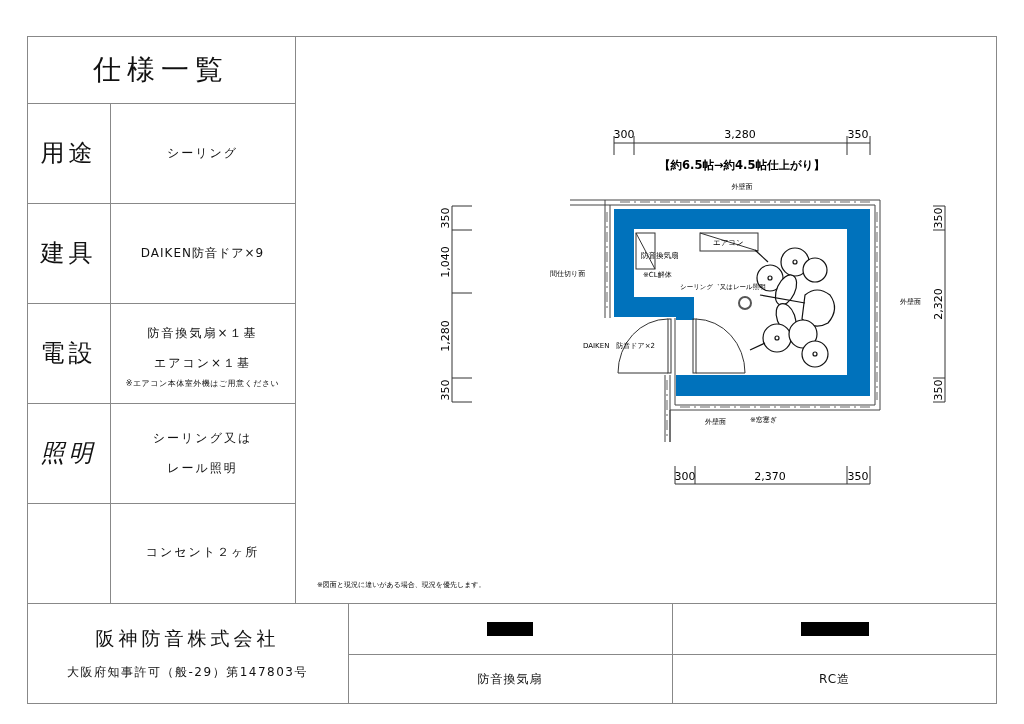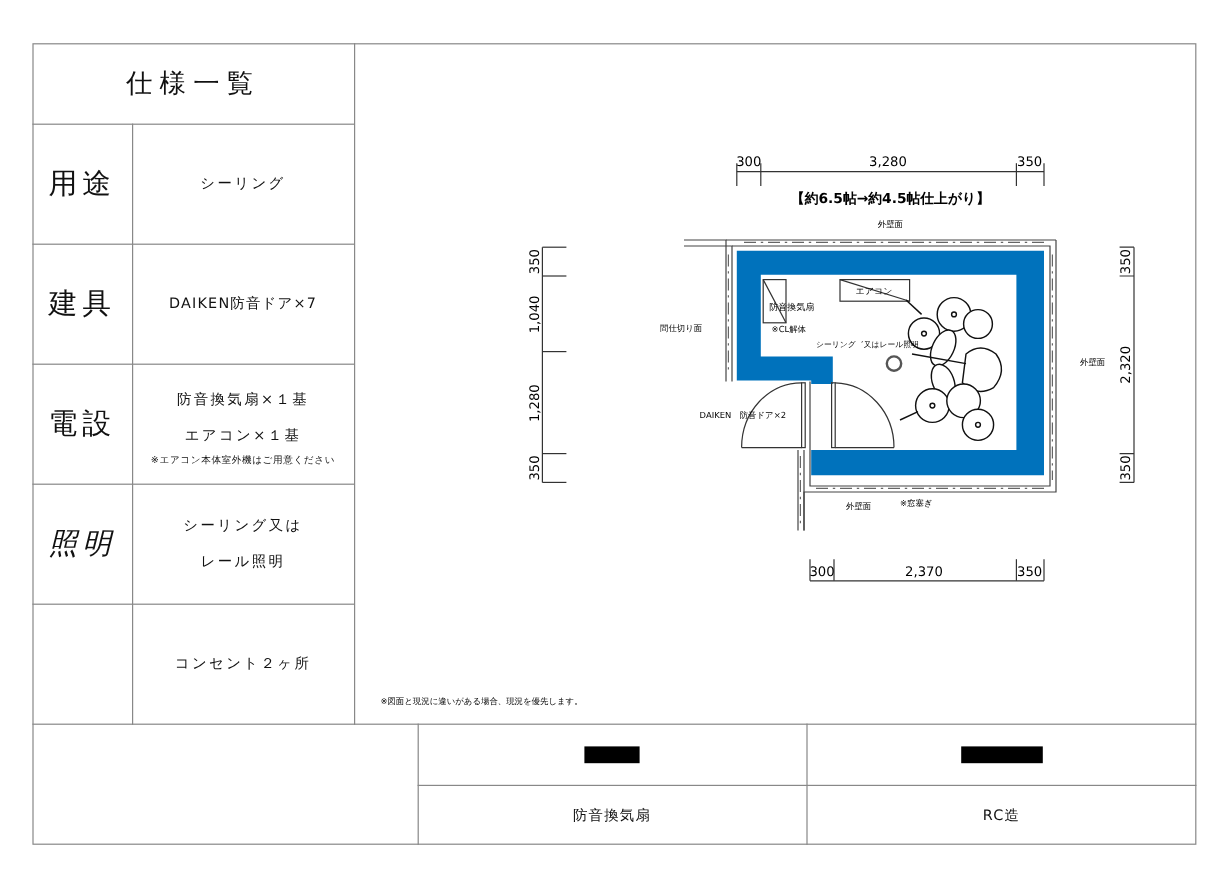--- a/index.html
+++ b/index.html
@@ -5,21 +5,21 @@
   html, body { margin:0; padding:0; background:#fff; }
   body { width:1024px; height:724px; position:relative; overflow:hidden;
          font-family:"DejaVu Sans","Liberation Sans",sans-serif; color:#111; }
   .frame { position:absolute; left:27px; top:36px; width:970px; height:668px;
            border:1px solid #888; box-sizing:border-box; }
   .abs { position:absolute; }
   .hl { position:absolute; height:1px; background:#888; }
   .vl { position:absolute; width:1px; background:#888; }
   .cell { position:absolute; display:flex; flex-direction:column; align-items:center;
           justify-content:center; text-align:center; }
-  .title { font-size:22px; letter-spacing:6px;font-family:Liberation Serif, serif; }
+  .title { font-size:28px; letter-spacing:6px;font-family:Liberation Serif, serif; }
   .label { font-size:24px; letter-spacing:4px; }
   .val { font-size:12px; letter-spacing:2px; line-height:30px; }
   .note-sm { font-size:8px; letter-spacing:0.5px; }
   .company { font-size:19px; letter-spacing:4px; }
   .license { font-size:12px; letter-spacing:1.5px; margin-top:12px; }
   .bottom-val { font-size:12px; letter-spacing:1px; }
   .redact { background:#000; height:14px; }
   svg text { font-family:"DejaVu Sans","Liberation Sans",sans-serif; }
 </style>
 </head>
@@ -47,21 +47,21 @@
   <span class="label">用途</span>
 </div>
 <div class="cell" style="left:110px;top:103px;width:185px;height:100px;">
   <span class="val">シーリング</span>
 </div>
 
 <div class="cell" style="left:27px;top:203px;width:83px;height:100px;">
   <span class="label">建具</span>
 </div>
 <div class="cell" style="left:110px;top:203px;width:185px;height:100px;">
-  <span class="val" style="letter-spacing:1px">DAIKEN防音ドア×7</span>
+  <span class="val" style="letter-spacing:1px">DAIKEN防音ドア×9</span>
 </div>
 
 <div class="cell" style="left:27px;top:303px;width:83px;height:100px;">
   <span class="label">電設</span>
 </div>
 <div class="cell" style="left:110px;top:303px;width:185px;height:100px;">
   <span class="val">防音換気扇×１基</span>
   <span class="val">エアコン×１基</span>
   <span class="note-sm">※エアコン本体室外機はご用意ください</span>
 </div>
@@ -70,25 +70,27 @@
   <span class="label">照明</span>
 </div>
 <div class="cell" style="left:110px;top:403px;width:185px;height:100px;">
   <span class="val">シーリング又は</span>
   <span class="val">レール照明</span>
 </div>
 
 <div class="cell" style="left:27px;top:503px;width:83px;height:100px;">
   <span class="label"></span>
 </div>
-<div class="cell" style="left:110px;top:503px;width:185px;height:100px;">
+<div class="cell" style="left:110px;top:503px;width:185px;height:100px;font-family:Liberation Mono, monospace;">
   <span class="val">コンセント２ヶ所</span>
 </div>
 
 <div class="cell" style="left:27px;top:603px;width:321px;height:101px;">
+  <span class="company">阪神防音株式会社</span>
+  <span class="license">大阪府知事許可（般-29）第147803号</span>
 </div>
 <div class="cell" style="left:348px;top:603px;width:324px;height:51px;">
   <div class="redact" style="width:46px"></div>
 </div>
 <div class="cell" style="left:672px;top:603px;width:325px;height:51px;">
   <div class="redact" style="width:68px"></div>
 </div>
 <div class="cell" style="left:348px;top:654px;width:324px;height:50px;">
   <span class="bottom-val">防音換気扇</span>
 </div>

